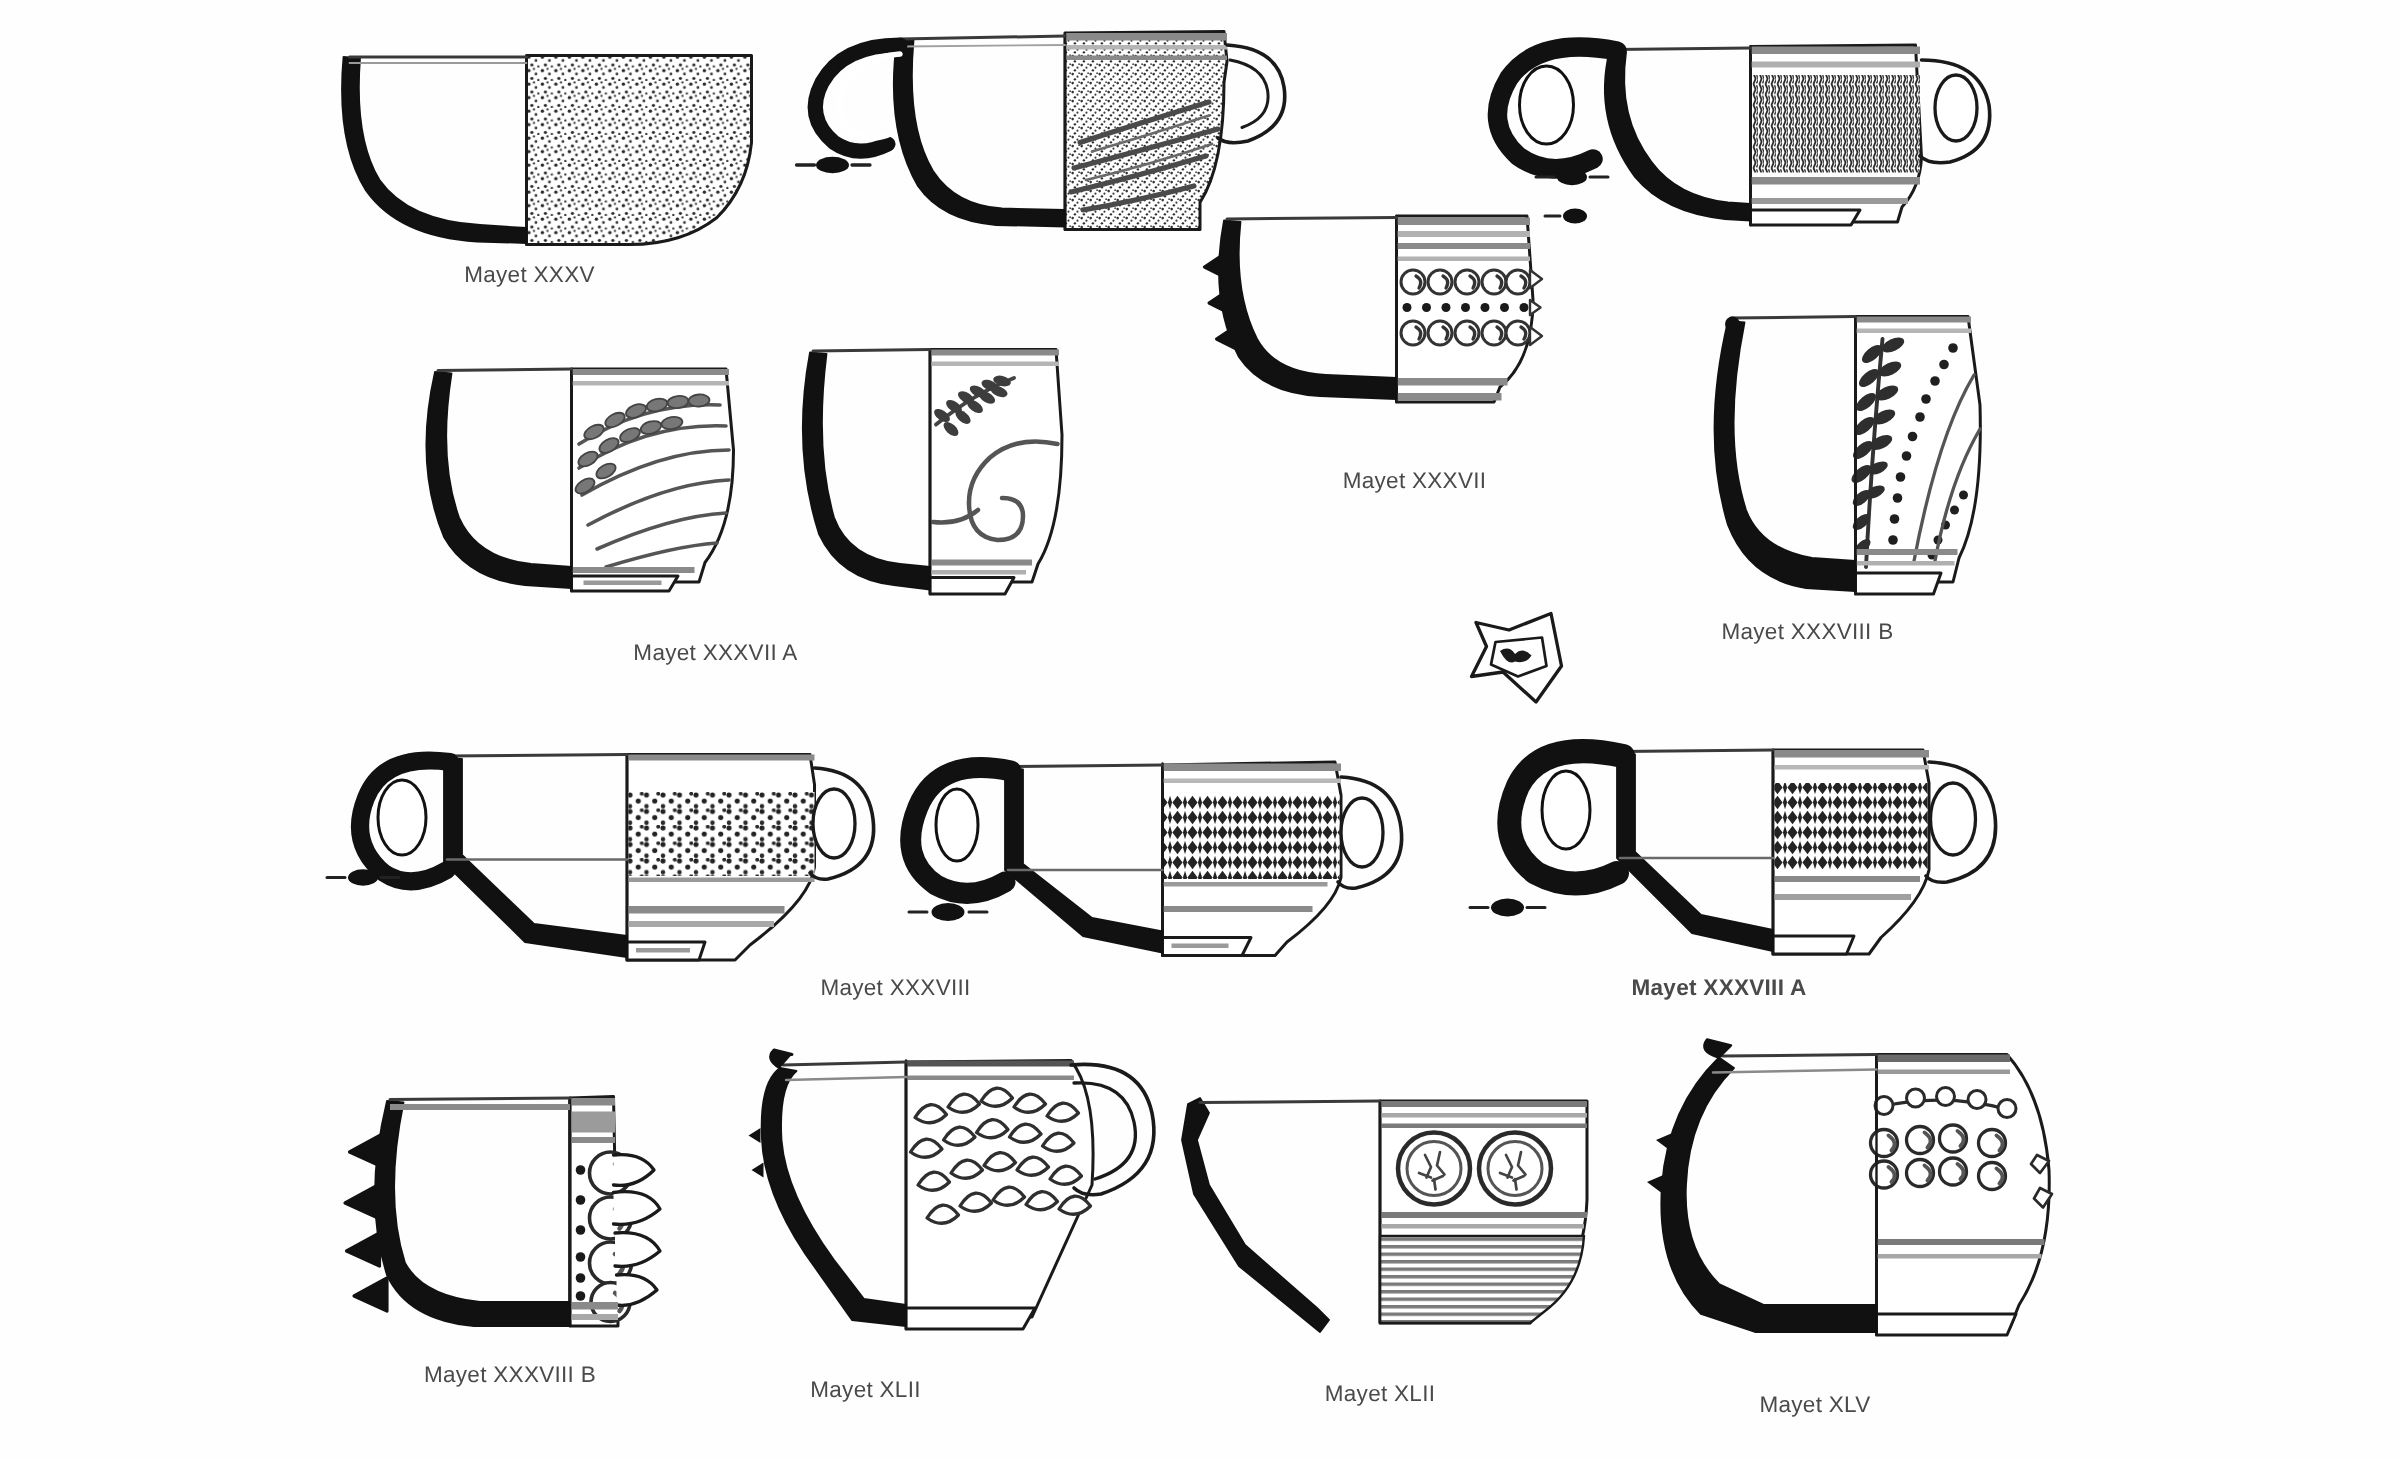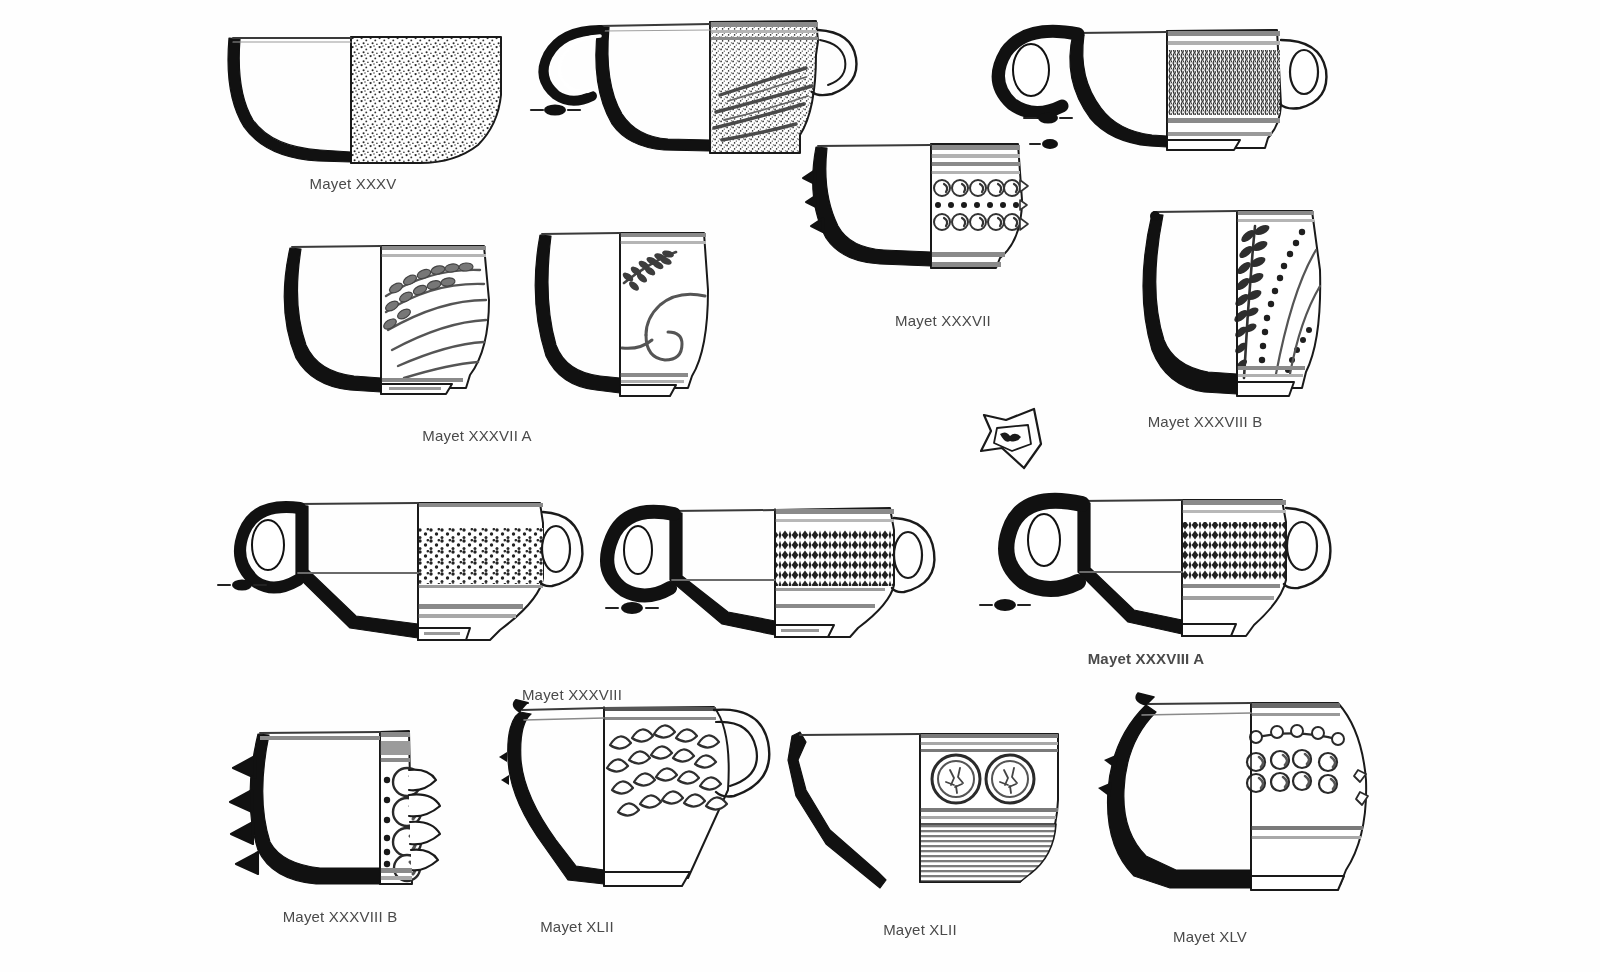--- a/index.html
+++ b/index.html
@@ -672,21 +672,21 @@
 
 
 <div class="caption c" style="left:353px;top:175px;">Mayet XXXV</div>
 
 <div class="caption c" style="left:911px;top:312px;margin-left:32px;">Mayet XXXVII</div>
 
 <div class="caption c" style="left:477px;top:427px;">Mayet XXXVII A</div>
 
 <div class="caption c" style="left:1205px;top:413px;">Mayet XXXVIII B</div>
 
-<div class="caption c" style="left:572px;top:650px;margin-top:36px;">Mayet XXXVIII</div>
+<div class="caption c" style="left:597px;top:650px;">Mayet XXXVIII</div>
 
 <div class="caption c" style="left:1146px;top:650px;font-weight:bold;">Mayet XXXVIII A</div>
 
 <div class="caption c" style="left:340px;top:908px;">Mayet XXXVIII B</div>
 
 <div class="caption c" style="left:577px;top:918px;">Mayet XLII</div>
 
 <div class="caption c" style="left:920px;top:921px;">Mayet XLII</div>
 
 <div class="caption c" style="left:1210px;top:928px;">Mayet XLV</div>

